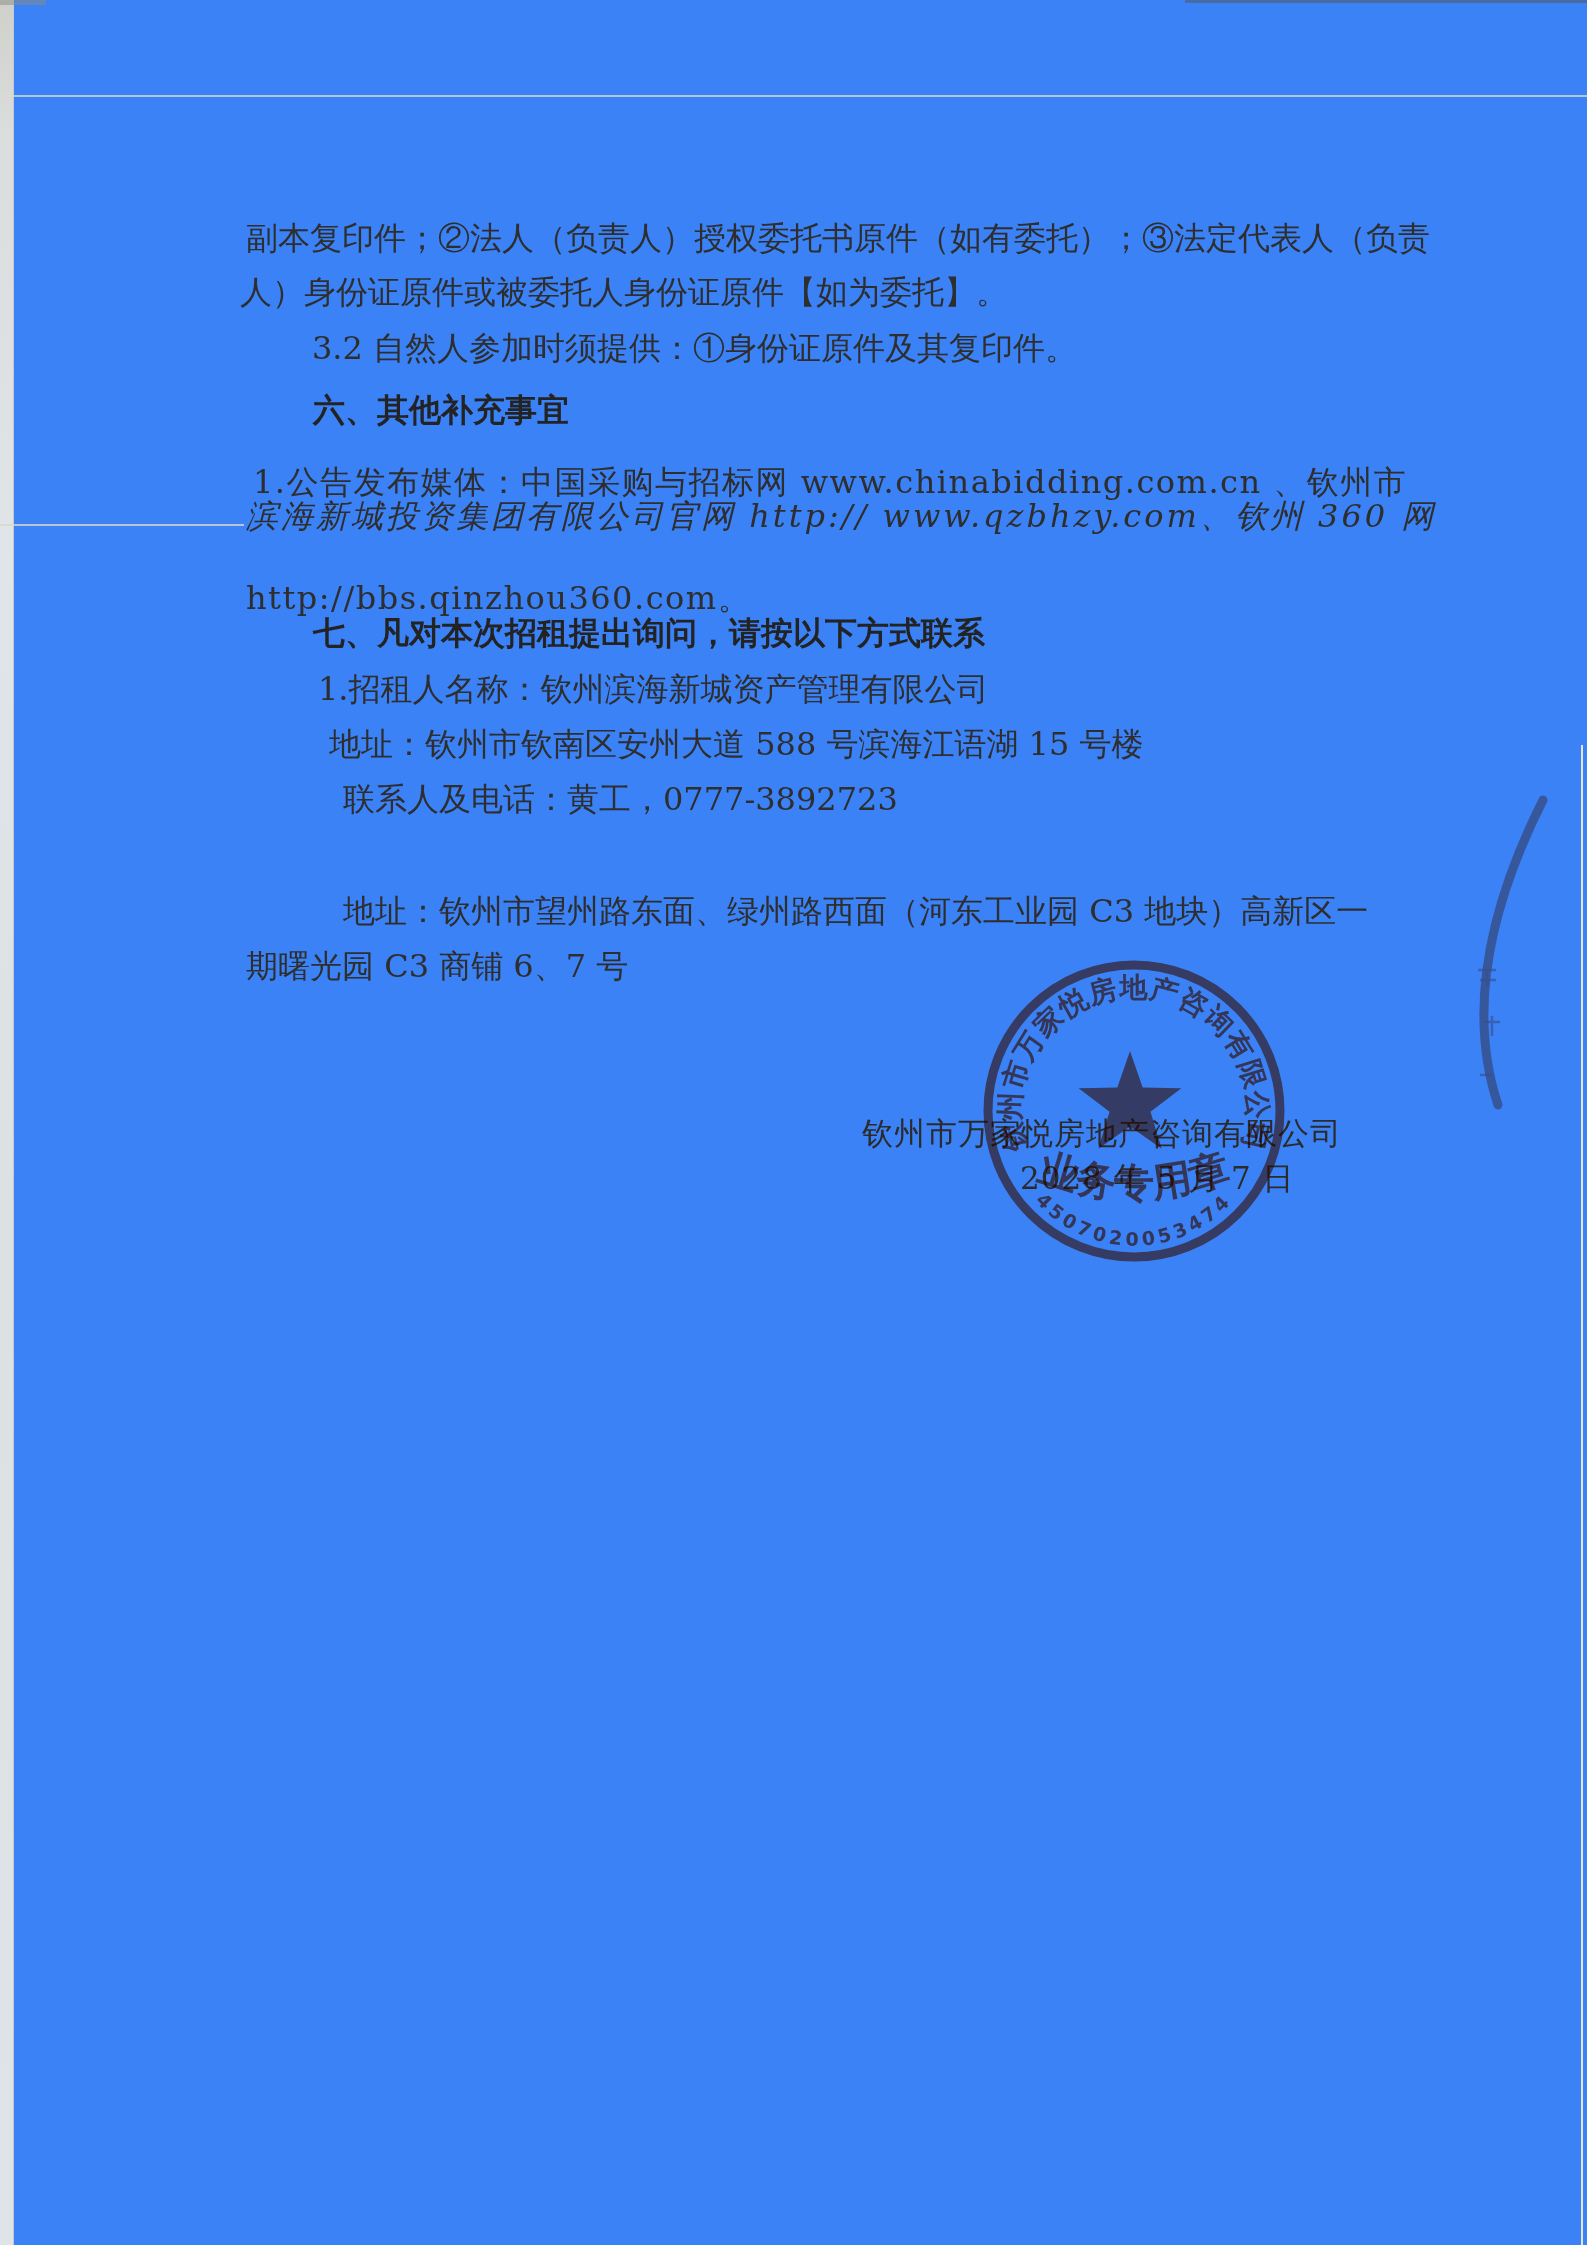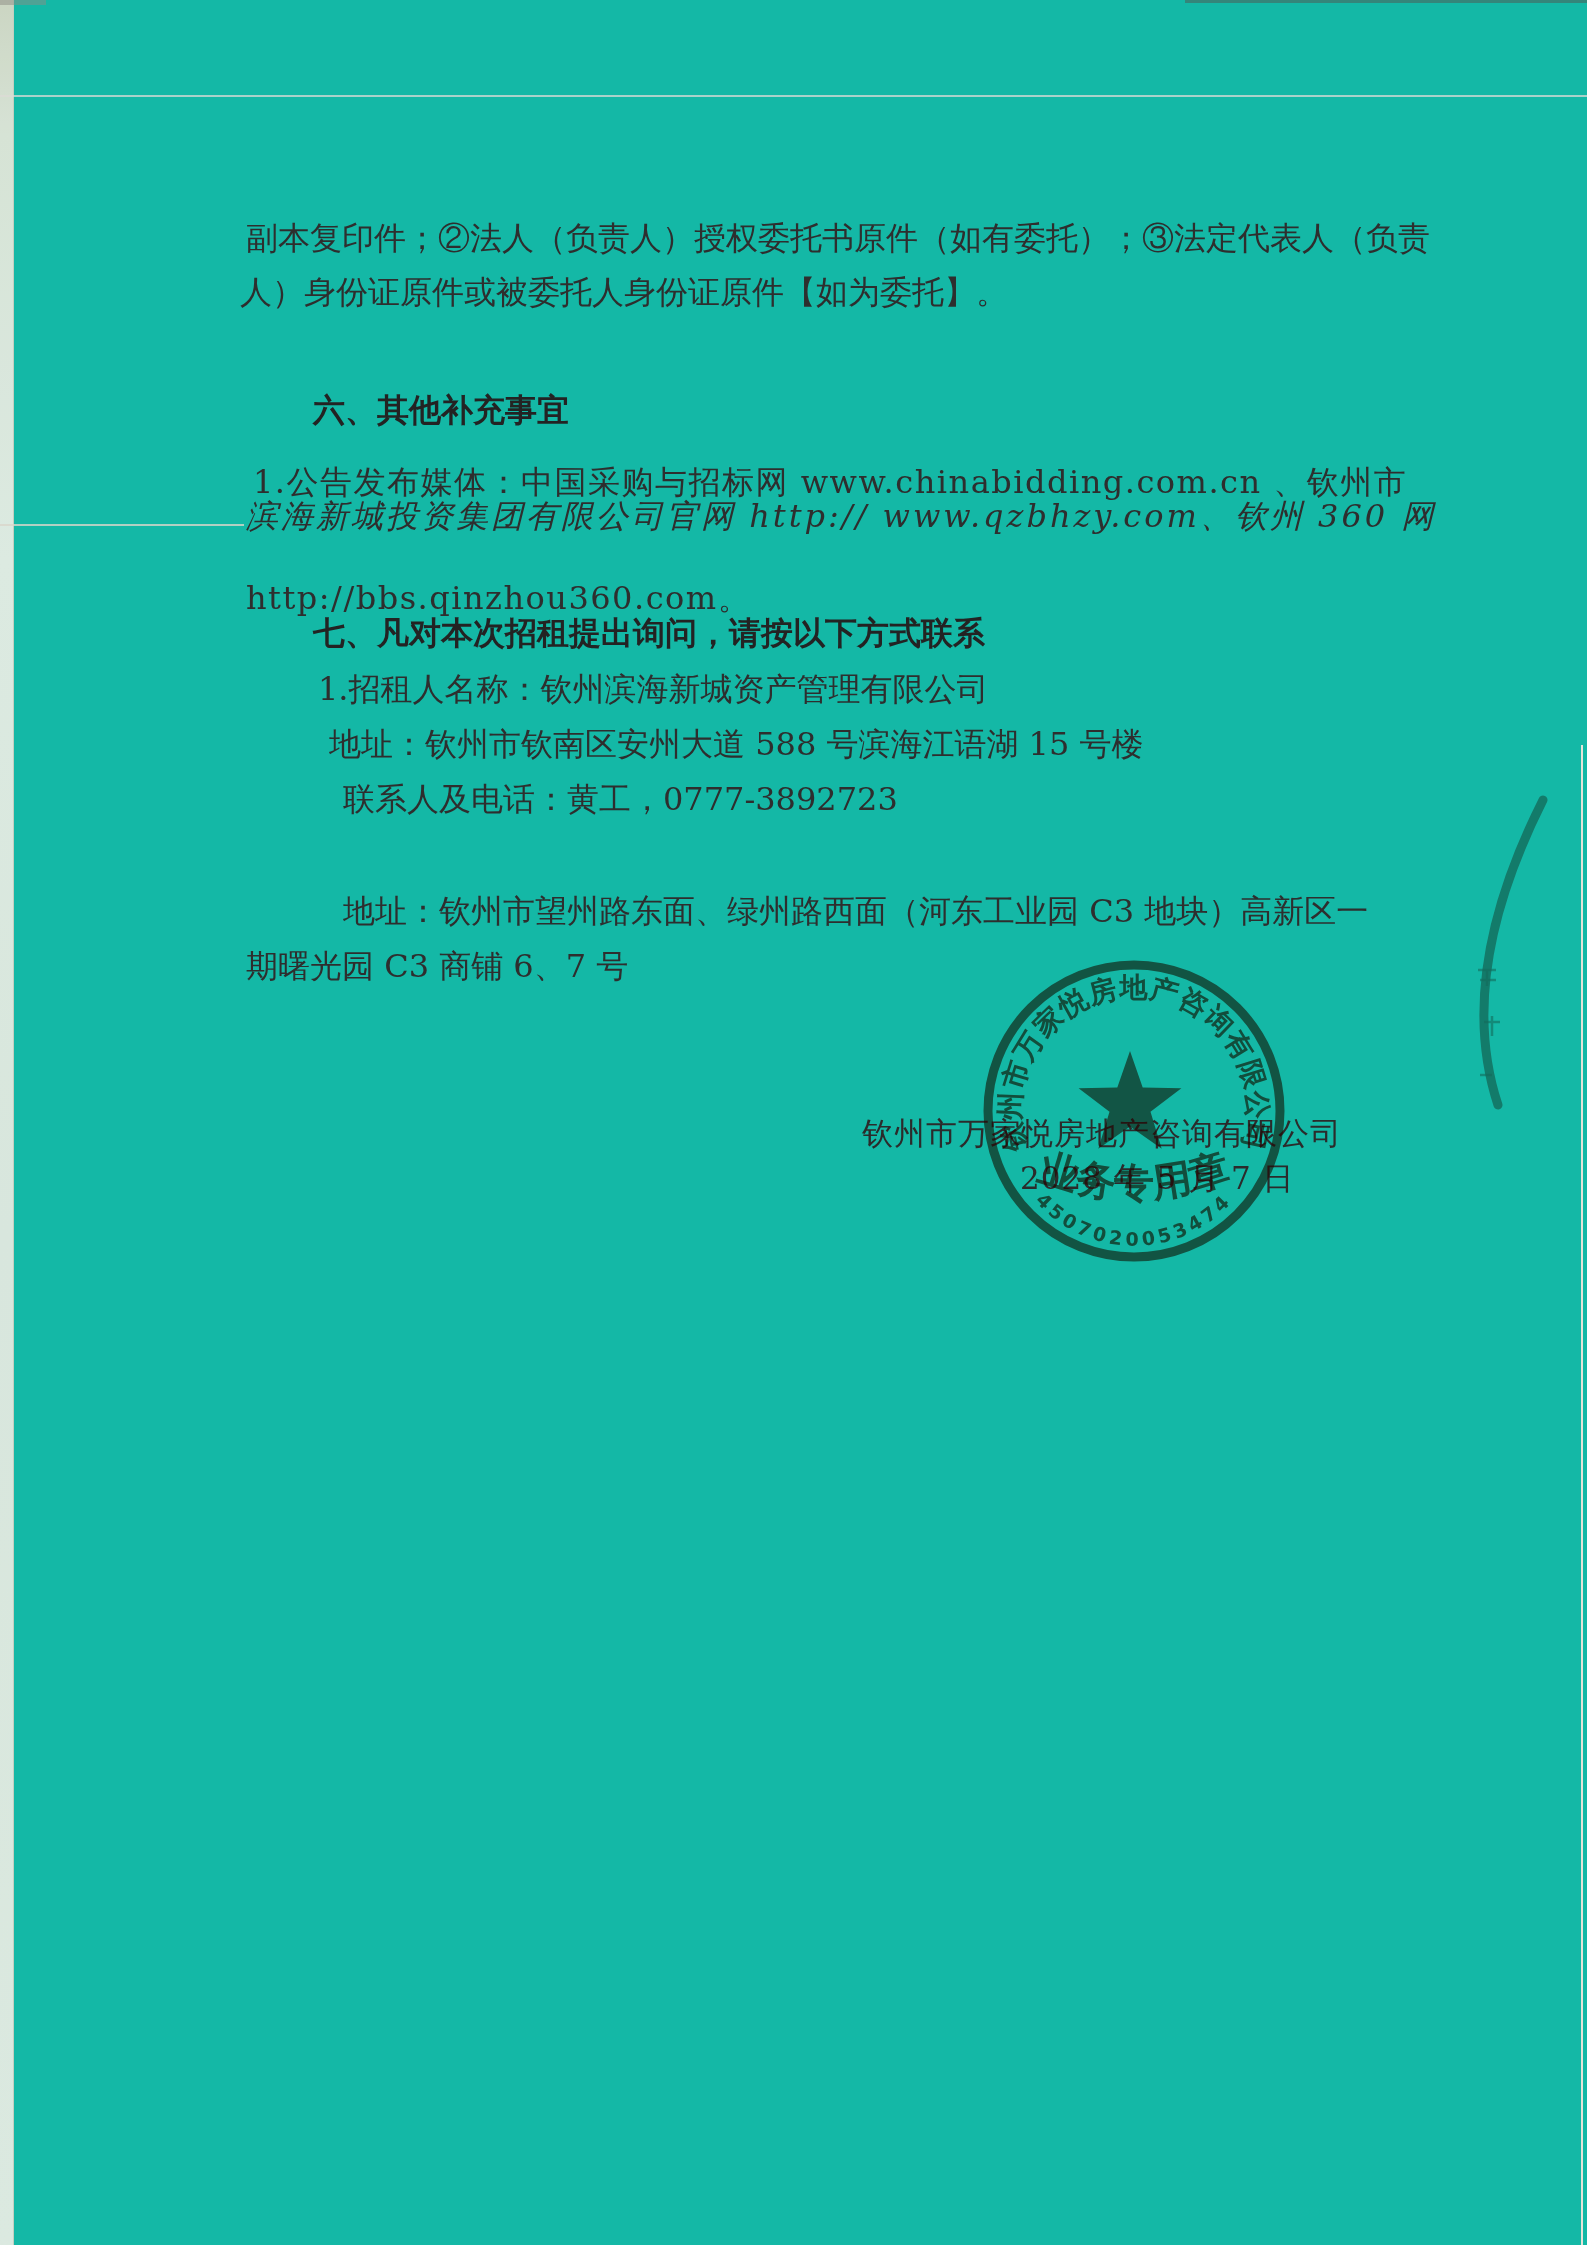--- a/index.html
+++ b/index.html
@@ -1,18 +1,18 @@
 <!DOCTYPE html>
 <html><head>
 <meta charset="utf-8">
 <style>
   html,body{margin:0;padding:0;background:#9a9a9a;}
   .page{
     position:relative;width:1587px;height:2245px;overflow:hidden;
-    background:#14b8a6;
+    background:#3b82f6;
     font-family:"DejaVu Serif","Liberation Serif",serif;
   }
   
   .edge-left{position:absolute;left:0;top:0;width:13px;height:100%;
     background:linear-gradient(180deg,#e0d9c6 0%,#ece8db 6%,#f2f0e8 25%,#eeece3 55%,#f1efe7 100%);
     border-right:1px solid #d6d2c4;opacity:.9;}
   .top-left-dash{position:absolute;left:0;top:0;width:46px;height:5px;background:#8b8b84;opacity:.5;}
   .top-dark-line{position:absolute;left:1185px;top:0;width:402px;height:3px;background:#54544e;opacity:.5;}
   .fold-line-top{position:absolute;left:0;top:95px;width:100%;height:2px;background:#dcdbd5;opacity:.75;}
   .fold-line-mid{position:absolute;left:0;top:524px;width:244px;height:2px;background:#d9d6cb;opacity:.8;}
@@ -35,20 +35,21 @@
 
   <div class="edge-left"></div>
   <div class="top-left-dash"></div>
   <div class="top-dark-line"></div>
   <div class="fold-line-top"></div>
   <div class="fold-line-mid"></div>
   <div class="edge-right-line"></div>
 
   <div class="line" style="top:220px;left:246px">副本复印件；②法人（负责人）授权委托书原件（如有委托）；③法定代表人（负责</div>
   <div class="line" style="top:274px;left:240px">人）身份证原件或被委托人身份证原件【如为委托】。</div>
+  <div class="line" style="top:330px;left:312px">3.2 自然人参加时须提供：①身份证原件及其复印件。</div>
   <div class="line heading" style="top:392px;left:313px">六、其他补充事宜</div>
   <div class="line ls1" style="top:444px;left:253px">1.公告发布媒体：中国采购与招标网 www.chinabidding.com.cn 、钦州市</div>
   <div class="line ls2" style="top:498px;left:246px">滨海新城投资集团有限公司官网 http:// www.qzbhzy.com、钦州 360 网</div>
   <div class="line ls1" style="top:560px;left:246px">http://bbs.qinzhou360.com。</div>
   <div class="line heading" style="top:615px;left:313px">七、凡对本次招租提出询问，请按以下方式联系</div>
   <div class="line" style="top:671px;left:318px">1.招租人名称：钦州滨海新城资产管理有限公司</div>
   <div class="line" style="top:726px;left:329px">地址：钦州市钦南区安州大道 588 号滨海江语湖 15 号楼</div>
   <div class="line" style="top:781px;left:343px">联系人及电话：黄工，0777-3892723</div>
   <div class="line" style="top:893px;left:343px">地址：钦州市望州路东面、绿州路西面（河东工业园 C3 地块）高新区一</div>
   <div class="line" style="top:948px;left:246px">期曙光园 C3 商铺 6、7 号</div>

